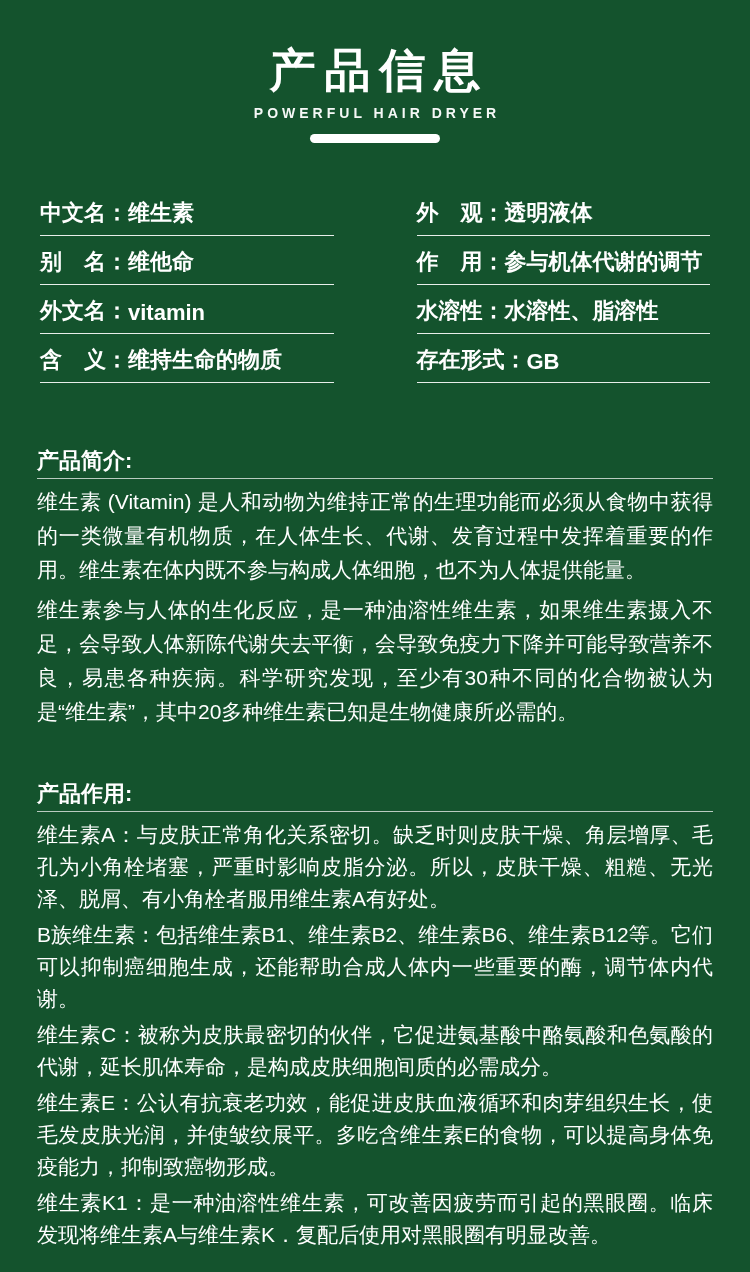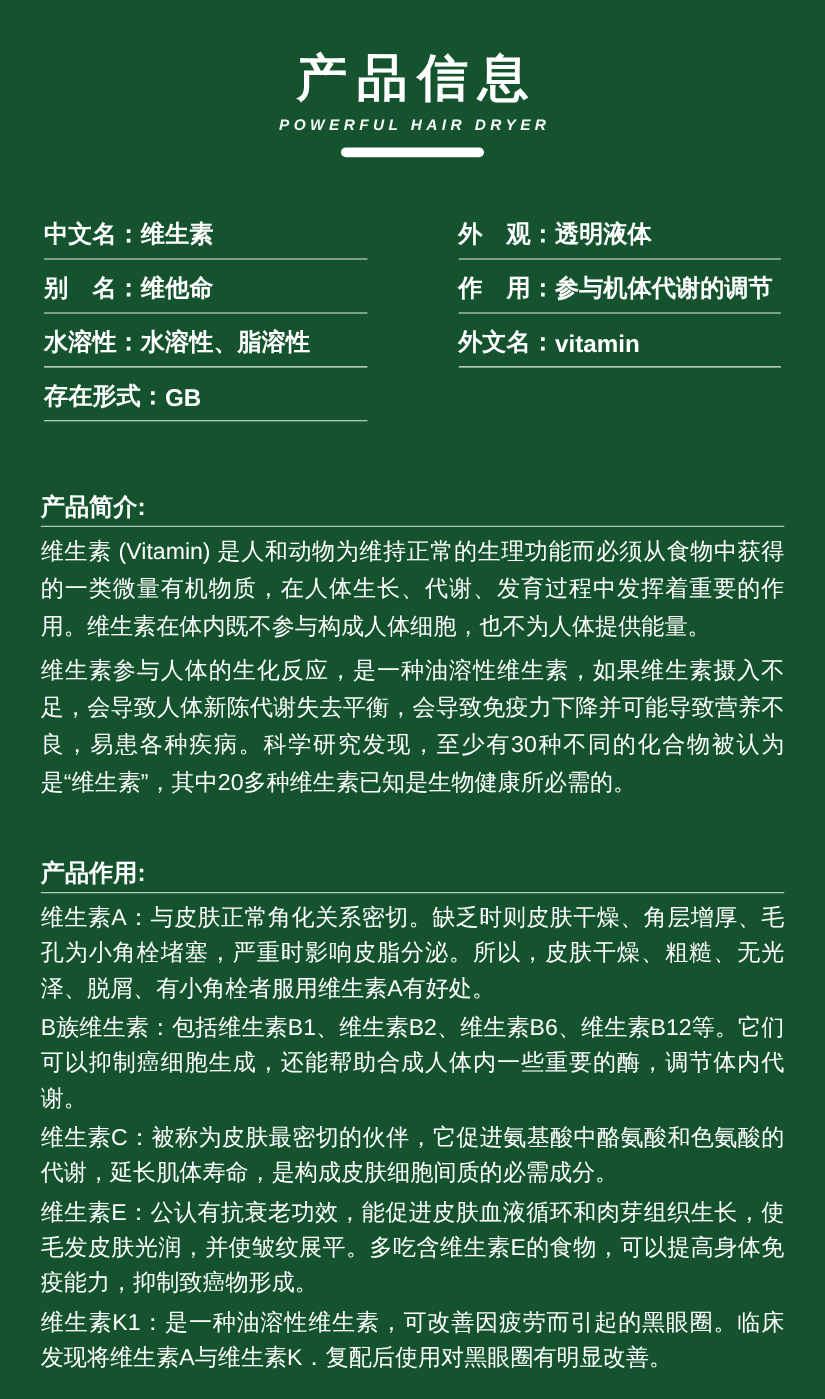--- a/index.html
+++ b/index.html
@@ -22,21 +22,20 @@
     letter-spacing: 9px;
     text-indent: 9px;
   }
   .subtitle {
     margin-top: 9px;
     font-size: 14px;
     font-weight: bold;
     letter-spacing: 4px;
     text-indent: 4px;
     opacity: 0.96;
-    font-style: italic;
   }
   .divider-bar {
     width: 130px;
     height: 9px;
     background: #ffffff;
     border-radius: 5px;
     margin: 13px auto 0;
   }
   
   .specs {
@@ -99,26 +98,30 @@
     </div>
     <div class="spec">
       <span class="spec-label">别　名：</span>
         <span class="spec-value">维他命</span>
     </div>
     <div class="spec">
       <span class="spec-label">作　用：</span>
         <span class="spec-value">参与机体代谢的调节</span>
     </div>
     <div class="spec">
+      <span class="spec-label">外文名：</span>
+        <span class="spec-value">vitamin</span>
+    </div>
+    <div class="spec">
       <span class="spec-label">水溶性：</span>
         <span class="spec-value">水溶性、脂溶性</span>
     </div>
     <div class="spec">
-      <span class="spec-label">外文名：</span>
-        <span class="spec-value">vitamin</span>
+      <span class="spec-label">含　义：</span>
+        <span class="spec-value">维持生命的物质</span>
     </div>
     <div class="spec">
       <span class="spec-label">存在形式：</span>
         <span class="spec-value">GB</span>
     </div>
   </div>
 
   <div class="sec">
     <div class="sec-title">产品简介:</div>
     <p>维生素 (Vitamin) 是人和动物为维持正常的生理功能而必须从食物中获得的一类微量有机物质，在人体生长、代谢、发育过程中发挥着重要的作用。维生素在体内既不参与构成人体细胞，也不为人体提供能量。</p>

